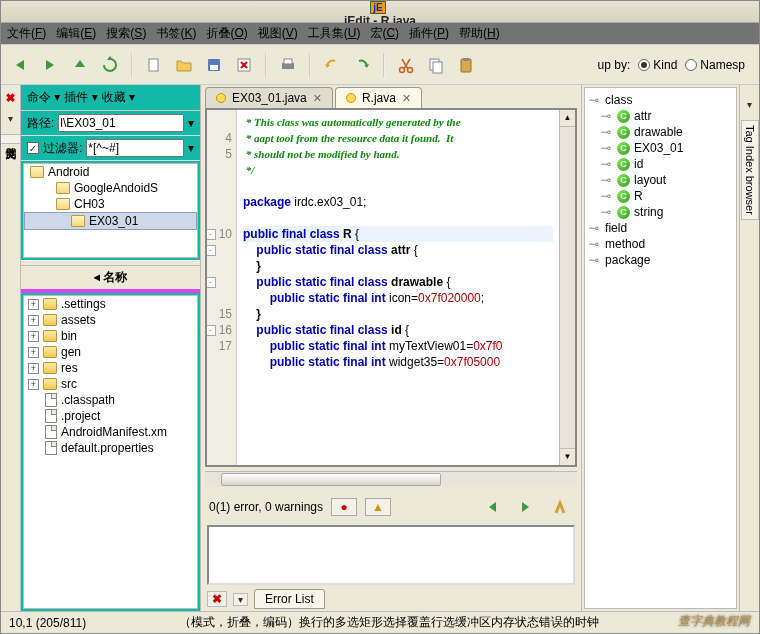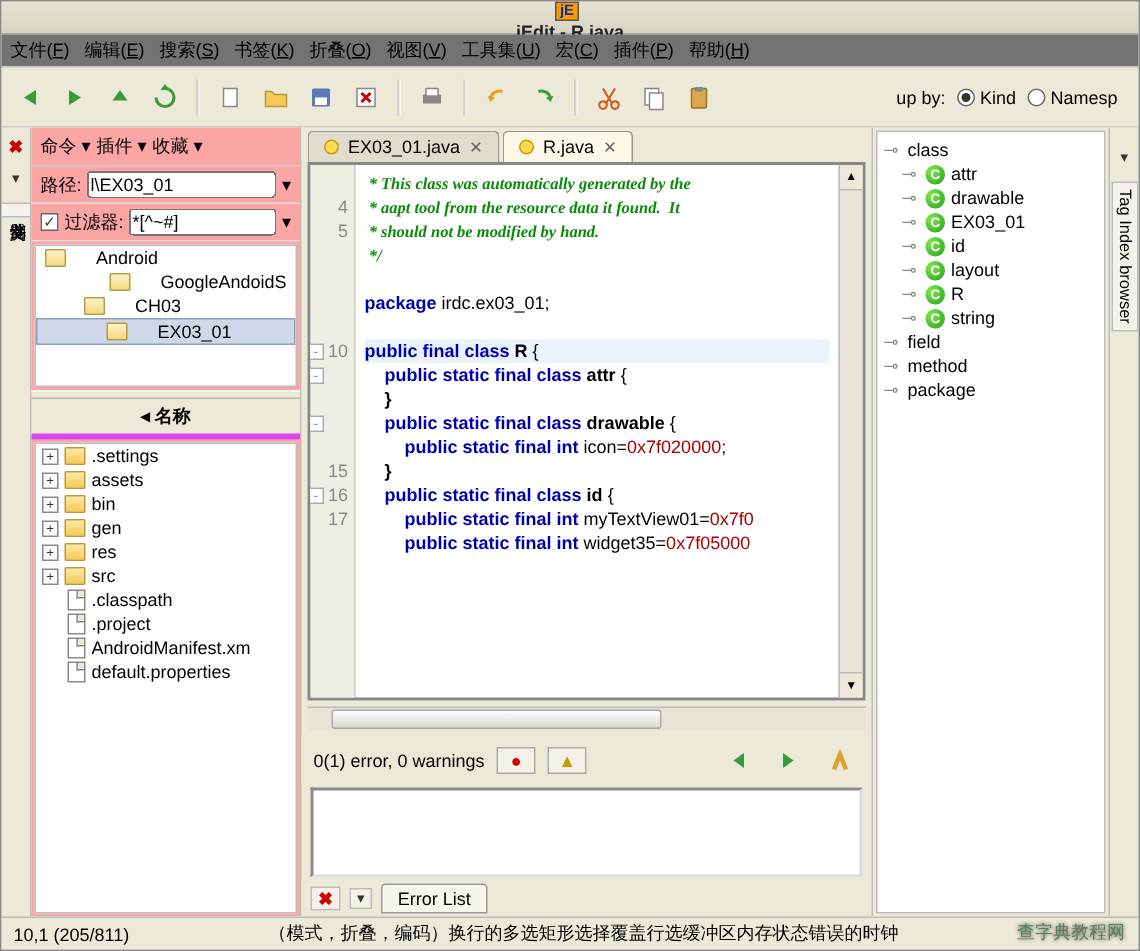--- a/index.html
+++ b/index.html
@@ -16,29 +16,29 @@
 .tsep { width: 2px; height: 24px; background: linear-gradient(to right, #bbb, #fff); margin: 0 4px; }
 .radio-group { display: flex; align-items: center; gap: 8px; font-size: 12px; margin-left: auto; padding-right: 8px; padding-left: 34px; }
 .radio-group label { display: flex; align-items: center; gap: 3px; }
 .radio { width: 12px; height: 12px; border-radius: 50%; border: 1px solid #666; background: #fff; display: inline-flex; align-items: center; justify-content: center; }
 .radio.checked::after { content: ""; width: 6px; height: 6px; border-radius: 50%; background: #333; }
 .workarea { flex: 1; display: flex; overflow: hidden; }
 .vtab { width: 20px; background: #ece9d8; border-right: 1px solid #bbb; display: flex; flex-direction: column; align-items: center; padding-top: 6px; }
 .vtab .x { color: #c00; font-weight: bold; font-size: 12px; }
 .vtab .dd { margin-top: 8px; color: #333; font-size: 10px; }
 .vtab .vlabel { writing-mode: vertical-rl; text-orientation: mixed; margin-top: 10px; padding: 4px 2px; background: #f5f3e9; border: 1px solid #bbb; font-size: 11px; }
-.leftpane { width: 180px; display: flex; flex-direction: column; background: #fca5a5; border-right: 1px solid #bbb; }
+.leftpane { width: 180px; display: flex; flex-direction: column; background: #14b8a6; border-right: 1px solid #bbb; }
 .lp-head { display: flex; align-items: center; padding: 4px 6px; gap: 4px; border-bottom: 1px solid #ccc; }
 .lp-row { display: flex; align-items: center; padding: 3px 6px; gap: 4px; border-bottom: 1px solid #ddd; }
 .lp-row label { font-size: 12px; }
 .lp-row input[type=text] { flex: 1; width: 60px; }
 .lp-row .cb { width: 12px; height: 12px; border: 1px solid #666; background: #fff; display: inline-flex; align-items: center; justify-content: center; font-size: 10px; color: #333; }
 .filetree { flex: 0 0 auto; background: #fff; border: 1px solid #bbb; margin: 2px; overflow-y: auto; height: 95px; }
-.ftree-item { display: flex; align-items: center; gap: 20px; padding: 1px 6px; font-size: 12px; white-space: nowrap; }
-.ftree-item.l1 { padding-left: 18px; justify-content: flex-end; }
+.ftree-item { display: flex; align-items: center; gap: 4px; padding: 1px 6px; font-size: 12px; white-space: nowrap; }
+.ftree-item.l1 { padding-left: 32px; }
 .ftree-item.l2 { padding-left: 32px; }
 .ftree-item.l3 { padding-left: 46px; }
 .ftree-item.sel { background: #cfd8e8; border: 1px solid #8ca0c0; }
 .ficon { width: 14px; height: 12px; background: linear-gradient(to bottom, #fde9a8, #f4c955); border: 1px solid #b89a3a; border-radius: 1px; flex: 0 0 auto; }
 .ficon.open { background: linear-gradient(to bottom, #fff2c8, #f4d980); }
 .splitter-h { height: 6px; background: #ece9d8; border-top: 1px solid #fff; border-bottom: 1px solid #bbb; cursor: row-resize; }
 .proj-head { background: #ece9d8; padding: 3px 6px; text-align: center; font-weight: bold; border-bottom: 4px solid #d946ef; }
 .proj-tree { flex: 1; background: #fff; border: 1px solid #bbb; margin: 2px; overflow-y: auto; }
 .pt-item { display: flex; align-items: center; gap: 4px; padding: 1px 4px; font-size: 12px; white-space: nowrap; }
 .pt-item .exp { width: 11px; height: 11px; border: 1px solid #888; background: #fff; display: flex; align-items: center; justify-content: center; font-size: 9px; color: #333; flex: 0 0 auto; }
@@ -79,21 +79,21 @@
 .elt-tab { padding: 2px 10px; border: 1px solid #999; border-radius: 3px 3px 0 0; background: #f8f6ea; }
 .rightpane { width: 158px; display: flex; flex-direction: column; background: #ece9d8; border-left: 1px solid #bbb; }
 .rp-body { flex: 1; background: #fff; border: 1px solid #bbb; margin: 2px; overflow-y: auto; padding: 4px 2px; }
 .rp-item { display: flex; align-items: center; gap: 4px; padding: 1px 2px; font-size: 12px; white-space: nowrap; }
 .rp-item.l1 { padding-left: 14px; }
 .rp-item .handle::before { content: "⊸"; color: #888; margin-right: 2px; }
 .cicon { width: 13px; height: 13px; border-radius: 50%; background: radial-gradient(circle at 30% 30%, #7aeb4a, #2a9a1a); color: #fff; font-size: 9px; font-weight: bold; display: flex; align-items: center; justify-content: center; flex: 0 0 auto; }
 .statusbar { height: 22px; background: #ece9d8; border-top: 1px solid #bbb; display: flex; align-items: center; padding: 0 8px; font-size: 12px; }
 .statusbar .sleft { width: 170px; }
 .statusbar .sright { flex: 1; overflow: hidden; white-space: nowrap; }
-.watermark { position: absolute; right: 10px; bottom: 4px; font-size: 12px; color: #14532d; text-shadow: 0 0 3px #000; opacity: 0.7; pointer-events: none; }
+.watermark { position: absolute; right: 10px; bottom: 4px; font-size: 12px; color: #a16207; text-shadow: 0 0 3px #000; opacity: 0.7; pointer-events: none; font-style: italic; }
 svg { display: block; }
 </style>
 </head>
 <body>
 
 <div class="titlebar">
   <div class="logo">jE</div>
   <div class="title">jEdit - R.java</div>
   <div class="winbtns">
     <div class="winbtn">_</div>

